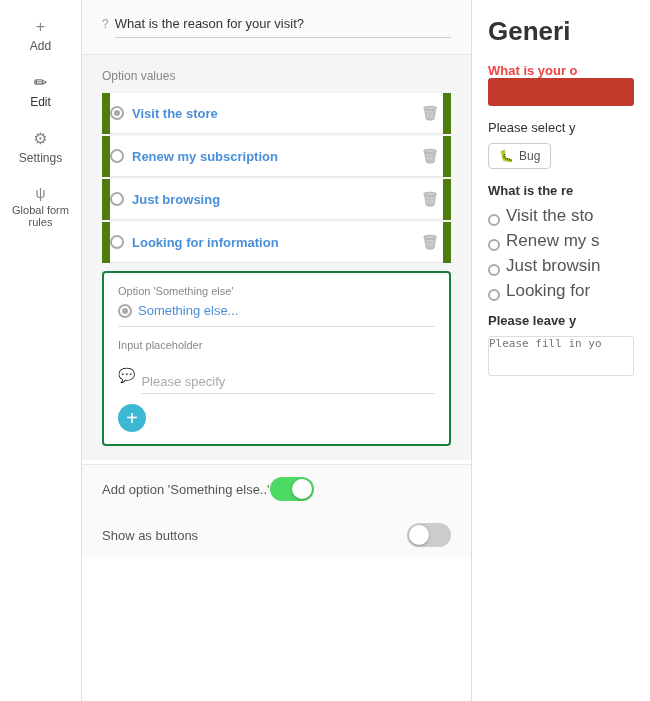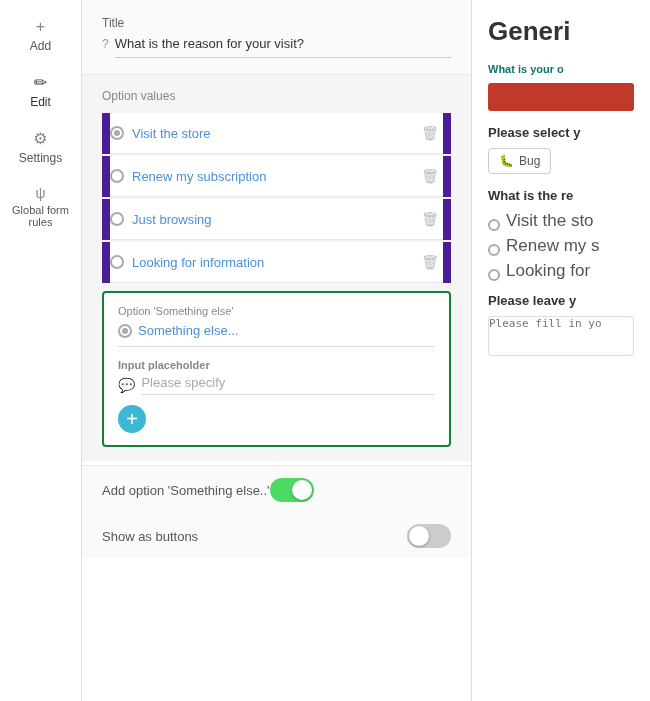--- a/index.html
+++ b/index.html
@@ -138,23 +138,24 @@
       color: #4a90d9;
       font-size: 13px;
     }
     .delete-icon {
       color: #bbb;
       font-size: 14px;
       cursor: pointer;
       padding: 2px 4px;
     }
     .option-row-container {
-      background: #4c1d95;
+      background: #4d7c0f;
       padding: 0 8px;
       margin-bottom: 2px;
+      font-weight: bold;
     }
 
     
     .something-else-box {
       border: 2px solid #15803d;
       border-radius: 4px;
       padding: 12px 14px;
       background: #fff;
       margin-top: 8px;
       position: relative;
@@ -173,37 +174,37 @@
       margin-bottom: 12px;
     }
     .something-else-text {
       color: #4a90d9;
       font-size: 13px;
     }
     .placeholder-label {
       font-size: 11px;
       color: #888;
       margin-bottom: 4px;
-      font-weight: bold;
     }
     .placeholder-input-row {
       display: flex;
       align-items: center;
       gap: 6px;
     }
     .comment-icon {
       color: #bbb;
       font-size: 14px;
     }
     .placeholder-text {
       color: #aaa;
       font-size: 13px;
       border-bottom: 1px solid #ddd;
       flex: 1;
       padding-bottom: 4px;
+      margin-top: 19px;
     }
     .add-circle-btn {
       width: 28px;
       height: 28px;
       border-radius: 50%;
       background: #3db8d4;
       color: #fff;
       font-size: 20px;
       display: flex;
       align-items: center;
@@ -288,35 +289,34 @@
       padding: 16px;
       overflow: hidden;
     }
     .preview-title {
       font-size: 26px;
       font-weight: bold;
       color: #333;
       margin-bottom: 16px;
     }
     .preview-question {
-      font-size: 11px;
+      font-size: 13px;
       font-weight: 600;
-      color: #0f766e;
-      margin-bottom: 8px;
+      color: #ef4444;
     }
     .preview-red-bar {
       height: 28px;
       background: #c0392b;
       border-radius: 3px;
       margin-bottom: 14px;
       width: 100%;
     }
     .preview-select-label {
       font-size: 13px;
-      font-weight: 700;
+      font-weight: 400;
       color: #333;
       margin-bottom: 8px;
     }
     .preview-bug-btn {
       display: inline-flex;
       align-items: center;
       gap: 5px;
       padding: 5px 10px;
       border: 1px solid #ccc;
       border-radius: 4px;
@@ -388,21 +388,20 @@
     <span class="icon" style="font-size:14px;">ψ</span>
     <span style="font-size:11px;">Global form rules</span>
   </div>
 </div>
 
 <div class="main-content">
 
   <div class="form-editor">
 
     <div class="title-section">
-      <div class="field-label">Title</div>
       <div class="field-question-row">
         <span class="help-icon">?</span>
         <div style="flex:1;">
           <div class="field-question-text">What is the reason for your visit?</div>
           <div class="field-underline"></div>
         </div>
       </div>
     </div>
 
     <div class="options-section">
@@ -483,20 +482,24 @@
     <div class="preview-radio-item">
       <div class="preview-radio-dot"></div>
       <span>Visit the sto</span>
     </div>
     <div class="preview-radio-item">
       <div class="preview-radio-dot"></div>
       <span>Renew my s</span>
     </div>
     <div class="preview-radio-item">
       <div class="preview-radio-dot"></div>
+      <span>Just browsin</span>
+    </div>
+    <div class="preview-radio-item">
+      <div class="preview-radio-dot"></div>
       <span>Looking for</span>
     </div>
 
     <div class="preview-leave-label">Please leave y</div>
     <textarea class="preview-textarea" readonly="" placeholder="Please fill in yo" style=""></textarea>
   </div>
 
 </div>
 
 </body></html>

